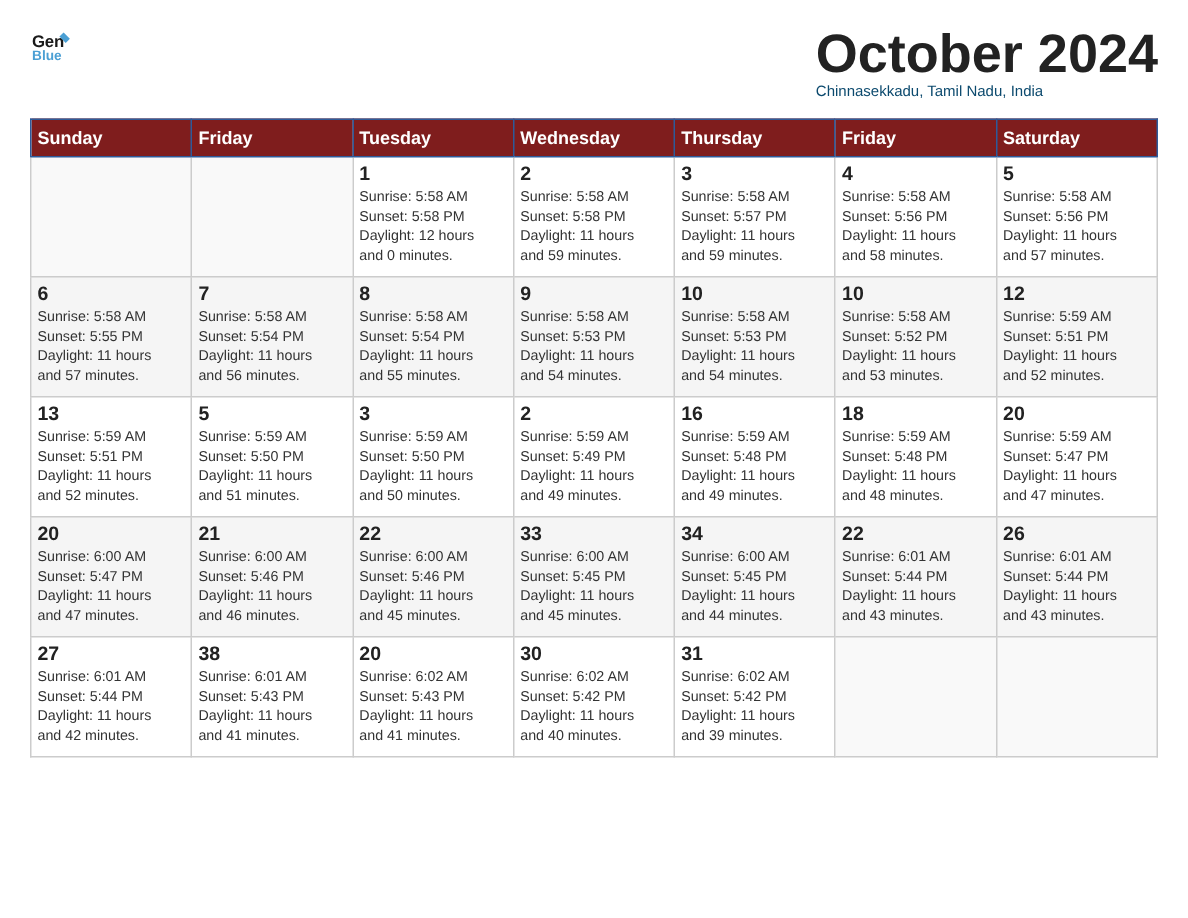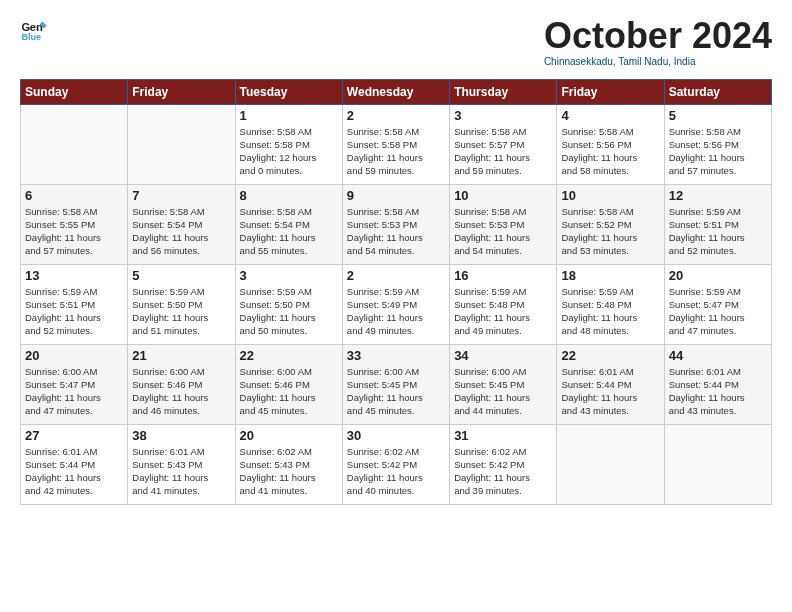--- a/index.html
+++ b/index.html
@@ -291,21 +291,21 @@
 and 44 minutes.</div>
         </td>
         <td>
           <span class="day-num">22</span>
           <div class="cell-info" style="white-space: pre-line;">Sunrise: 6:01 AM
 Sunset: 5:44 PM
 Daylight: 11 hours
 and 43 minutes.</div>
         </td>
         <td>
-          <span class="day-num">44</span>
+          <span class="day-num">26</span>
           <div class="cell-info" style="white-space: pre-line;">Sunrise: 6:01 AM
 Sunset: 5:44 PM
 Daylight: 11 hours
 and 43 minutes.</div>
         </td>
       </tr>
       <tr>
         <td>
           <span class="day-num">27</span>
           <div class="cell-info" style="white-space: pre-line;">Sunrise: 6:01 AM

